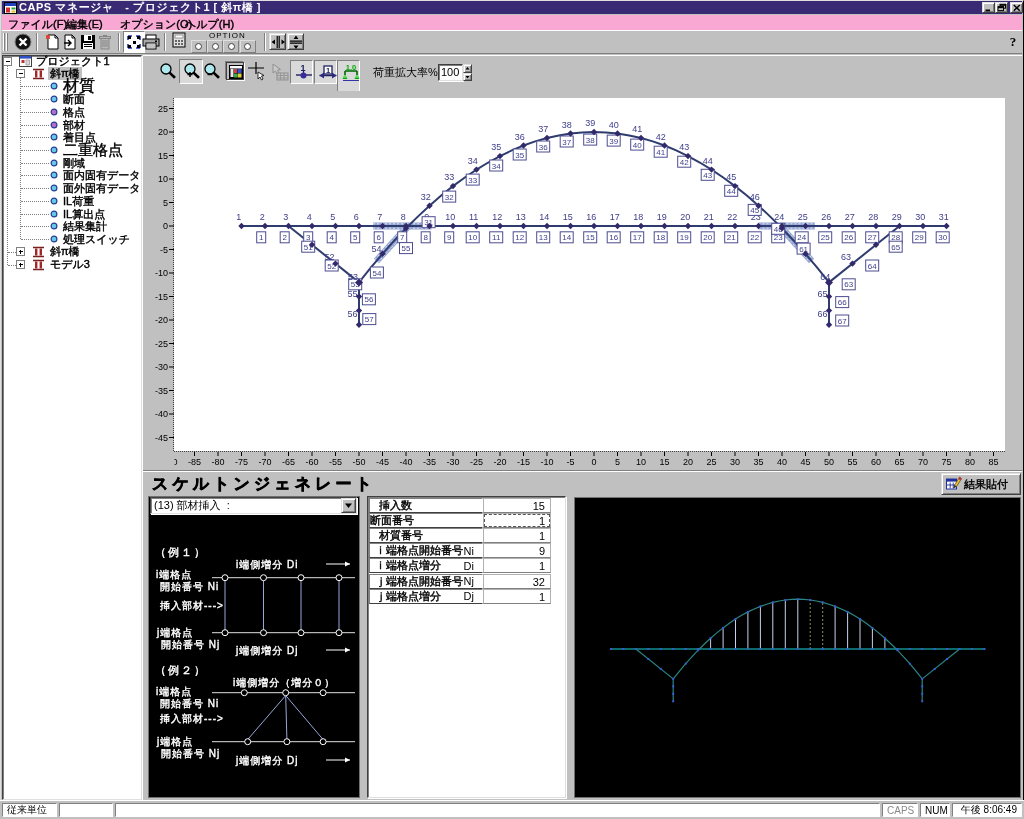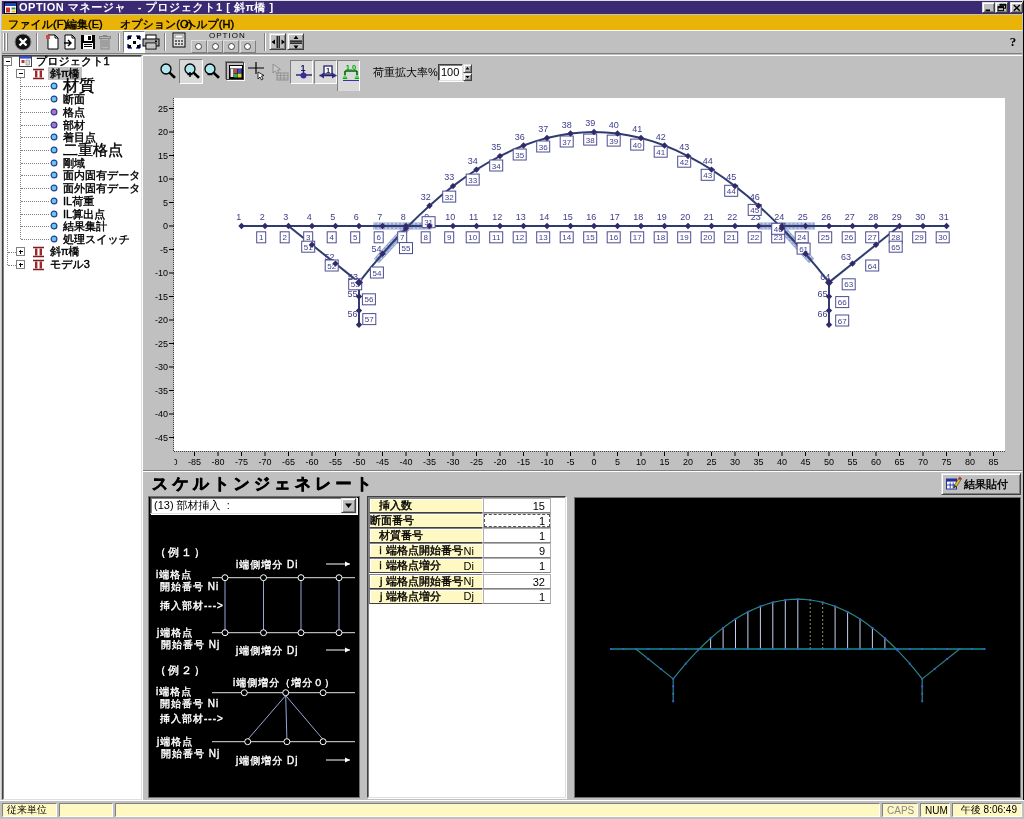--- a/index.html
+++ b/index.html
@@ -5,54 +5,54 @@
 svg{display:block}
 html,body{width:1024px;height:819px;overflow:hidden;background:#c0c0c0;
  font-family:"Liberation Sans",sans-serif;-webkit-font-smoothing:antialiased}
 .abs{position:absolute}
 .sunken{border-top:1px solid #808080;border-left:1px solid #808080;border-right:1px solid #fff;border-bottom:1px solid #fff}
 .sunken2{border-top:1px solid #404040;border-left:1px solid #404040;border-right:1px solid #dfdfdf;border-bottom:1px solid #dfdfdf;box-shadow:inset 1px 1px 0 #808080, 1px 1px 0 #fff}
 .btn{background:#c0c0c0;border-top:1px solid #dfdfdf;border-left:1px solid #dfdfdf;border-right:1px solid #404040;border-bottom:1px solid #404040;box-shadow:inset 1px 1px 0 #fff,inset -1px -1px 0 #808080}
 .tglon{background:#d9d9d9;border-top:1px solid #808080;border-left:1px solid #808080;border-right:1px solid #fff;border-bottom:1px solid #fff}
 .sep{position:absolute;width:2px;border-left:1px solid #808080;border-right:1px solid #fff}
 .jt{-webkit-text-stroke:0.4px currentColor}
-.cell{position:absolute;background:#fef9c3;border-top:1px solid #808080;border-left:1px solid #808080;border-right:1px solid #fff;border-bottom:1px solid #fff;font-size:11px;color:#000;padding-left:5px;display:flex;align-items:center}
+.cell{position:absolute;background:#ffffff;border-top:1px solid #808080;border-left:1px solid #808080;border-right:1px solid #fff;border-bottom:1px solid #fff;font-size:11px;color:#000;padding-left:5px;display:flex;align-items:center}
 
 </style></head><body>
 <div class="abs" style="left:0;top:0;width:1024px;height:819px;border:1px solid #dfdfdf;border-right-color:#000;border-bottom-color:#000"></div>
 <div class="abs" style="left:2px;top:1px;width:1020px;height:13px;background:#3a2a74"></div>
 <div class="abs" style="left:4px;top:1.5px">
     <svg width="13" height="12" viewBox="0 0 13 12" style="">
       <rect x="0.5" y="0.5" width="12" height="11" fill="#fff" stroke="#000"></rect>
       <rect x="1" y="1" width="11" height="3" fill="#2040c0"></rect>
       <rect x="2" y="5.5" width="4" height="5" fill="#d03030"></rect>
       <rect x="7.5" y="5.5" width="4" height="2" fill="#30a040"></rect>
       <rect x="7.5" y="8.5" width="4" height="2" fill="#e0c030"></rect>
     </svg>
   </div>
-<div class="abs" style="left:19px;top:1px;width:700px;height:13px;color:#fff;font-size:11px;font-weight:bold;line-height:13px;letter-spacing:0.5px">OPTION マネージャ　- プロジェクト1 [ 斜π橋 ]</div>
+<div class="abs" style="left:19px;top:1px;width:700px;height:13px;color:#fff;font-size:11px;font-weight:bold;line-height:13px;letter-spacing:0.5px">CAPS マネージャ　- プロジェクト1 [ 斜π橋 ]</div>
 <div class="abs btn" style="left:982px;top:2px;width:13px;height:11px">
     <svg width="11" height="9" viewBox="0 0 11 9" style="">
       <rect x="2.5" y="6.5" width="4.5" height="1.8" fill="#000"></rect>
     </svg>
   </div>
 <div class="abs btn" style="left:995.2px;top:2px;width:13px;height:11px">
     <svg width="11" height="9" viewBox="0 0 11 9" style="">
       <rect x="4" y="1.2" width="5.5" height="4" fill="none" stroke="#000" stroke-width="1"></rect>
       <rect x="4" y="1.2" width="5.5" height="1.6" fill="#000"></rect>
       <rect x="2" y="3.6" width="5.5" height="4" fill="#c0c0c0" stroke="#000" stroke-width="1"></rect>
       <rect x="2" y="3.6" width="5.5" height="1.6" fill="#000"></rect>
     </svg>
   </div>
 <div class="abs btn" style="left:1009.8px;top:2px;width:13px;height:11px">
     <svg width="11" height="9" viewBox="0 0 11 9" style="">
       <path d="M2.8 2 L8.8 7.8 M8.8 2 L2.8 7.8" stroke="#000" stroke-width="1.5"></path>
     </svg>
   </div>
-<div class="abs" style="left:2px;top:15px;width:1020px;height:15px;background:#eab308;font-size:11px;color:#000">
+<div class="abs" style="left:2px;top:15px;width:1020px;height:15px;background:#f9a8d4;font-size:11px;color:#000">
     <span class="abs jt" style="left:6px;top:2px">ファイル(F)</span>
     <span class="abs jt" style="left:64px;top:2px">編集(E)</span>
     <span class="abs jt" style="left:118px;top:2px">オプション(O)</span>
     <span class="abs jt" style="left:183px;top:2px">ヘルプ(H)</span>
   </div>
 <div class="abs" style="left:2px;top:30px;width:1020px;height:24px;background:#c0c0c0;border-top:1px solid #fff;border-bottom:1px solid #808080"></div>
 <div class="abs" style="left:3px;top:33px;width:2px;height:18px;border-left:1px solid #fff;border-right:1px solid #808080"></div>
 <div class="abs" style="left:6px;top:33px;width:2px;height:18px;border-left:1px solid #fff;border-right:1px solid #808080"></div>
 <div class="abs" style="left:14px;top:33px">
     <svg width="18" height="18" viewBox="0 0 18 18" style="">

